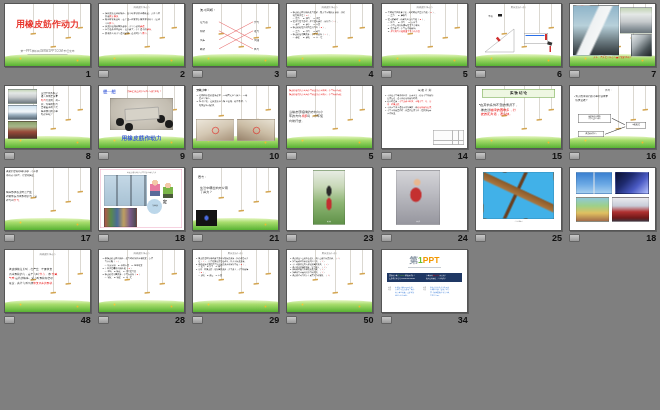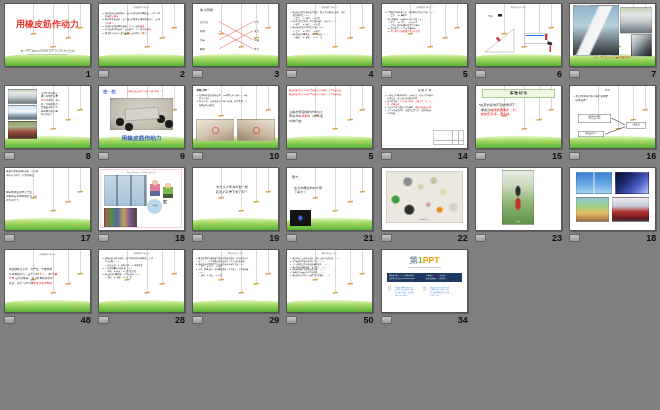--- a/index.html
+++ b/index.html
@@ -438,70 +438,65 @@
     </div>
   </div>
       <div class="cell">
     <div class="thumb">
       <div class="canvas">
             <div class="swing" style="left: 56px; height: 58px;"></div>
             <div class="swing" style="left: 96px; height: 84px;"></div>
             <div class="swing" style="left: 126px; height: 66px;"></div>
             <div class="swing" style="left: 150px; height: 46px;"></div>
             <div class="grass"></div>
-            <div class="blk txt" style="left: 46px; top: 32px; width: 118px; font-size: 6.4px; line-height: 1.5; color: rgb(34, 34, 34);">为什么小车冲出去一段
-距离后又停下来了呢？</div>
-          </div>
-    </div>
-    <div class="strip">
-      <span class="ticon"></span>
-      <span class="num">19</span>
-    </div>
-  </div>
-      <div class="cell">
-    <div class="thumb">
-      <div class="canvas">
-            <div class="swing" style="left: 56px; height: 58px;"></div>
-            <div class="swing" style="left: 96px; height: 84px;"></div>
-            <div class="swing" style="left: 126px; height: 66px;"></div>
-            <div class="swing" style="left: 150px; height: 46px;"></div>
-            <div class="grass"></div>
             <div class="blk txt" style="left: 10px; top: 14px; width: 50px; font-size: 6.2px; line-height: 1.3; color: rgb(34, 34, 34);">思考：</div>
             <div class="blk txt" style="left: 14px; top: 34px; width: 120px; font-size: 6.2px; line-height: 1.5; color: rgb(34, 34, 34);">生活中哪些地方应用
 了弹力？</div>
             <div class="blk ph ph-tv" style="left: 6px; top: 84px; width: 42px; height: 32px;"></div>
           </div>
     </div>
     <div class="strip">
       <span class="ticon"></span>
       <span class="num">21</span>
     </div>
   </div>
       <div class="cell">
     <div class="thumb">
       <div class="canvas">
-            <div class="blk ph ph-rubber" style="left: 8px; top: 6px; width: 154px; height: 104px;"></div>
-            <div class="blk txt" style="left: 55px; top: 100px; width: 60px; font-size: 3.4px; line-height: 1.3; text-align: center; color: rgb(119, 119, 119);">各种橡胶制品</div>
-          </div>
-    </div>
-    <div class="strip">
-      <span class="ticon"></span>
-      <span class="num">22</span>
-    </div>
-  </div>
-      <div class="cell">
-    <div class="thumb">
-      <div class="canvas">
             <div class="blk ph ph-archer" style="left: 52px; top: 4px; width: 64px; height: 110px;"></div>
             <div class="blk txt" style="left: 68px; top: 106px; width: 32px; font-size: 3px; line-height: 1.3; text-align: center; color: rgb(255, 255, 255);">射 箭</div>
           </div>
     </div>
     <div class="strip">
       <span class="ticon"></span>
       <span class="num">23</span>
+    </div>
+  </div>
+      <div class="cell">
+    <div class="thumb">
+      <div class="canvas">
+            <div class="blk ph ph-vault" style="left: 28px; top: 4px; width: 88px; height: 110px;"></div>
+            <div class="blk txt" style="left: 56px; top: 106px; width: 32px; font-size: 3px; line-height: 1.3; text-align: center; color: rgb(255, 255, 255);">体 操</div>
+          </div>
+    </div>
+    <div class="strip">
+      <span class="ticon"></span>
+      <span class="num">24</span>
+    </div>
+  </div>
+      <div class="cell">
+    <div class="thumb">
+      <div class="canvas">
+            <div class="blk ph ph-crossbow" style="left: 14px; top: 8px; width: 142px; height: 94px;"></div>
+            <div class="blk txt" style="left: 55px; top: 104px; width: 60px; font-size: 3.4px; line-height: 1.3; text-align: center; color: rgb(119, 119, 119);">古代的弩弓</div>
+          </div>
+    </div>
+    <div class="strip">
+      <span class="ticon"></span>
+      <span class="num">25</span>
     </div>
   </div>
       <div class="cell">
     <div class="thumb">
       <div class="canvas">
             <div class="blk ph ph-bungee" style="left: 12px; top: 8px; width: 72px; height: 44px;"></div>
             <div class="blk ph ph-night" style="left: 90px; top: 8px; width: 68px; height: 44px;"></div>
             <div class="blk ph ph-tramp" style="left: 12px; top: 58px; width: 66px; height: 50px;"></div>
             <div class="blk ph ph-archred" style="left: 84px; top: 58px; width: 74px; height: 50px;"></div>
           </div>

